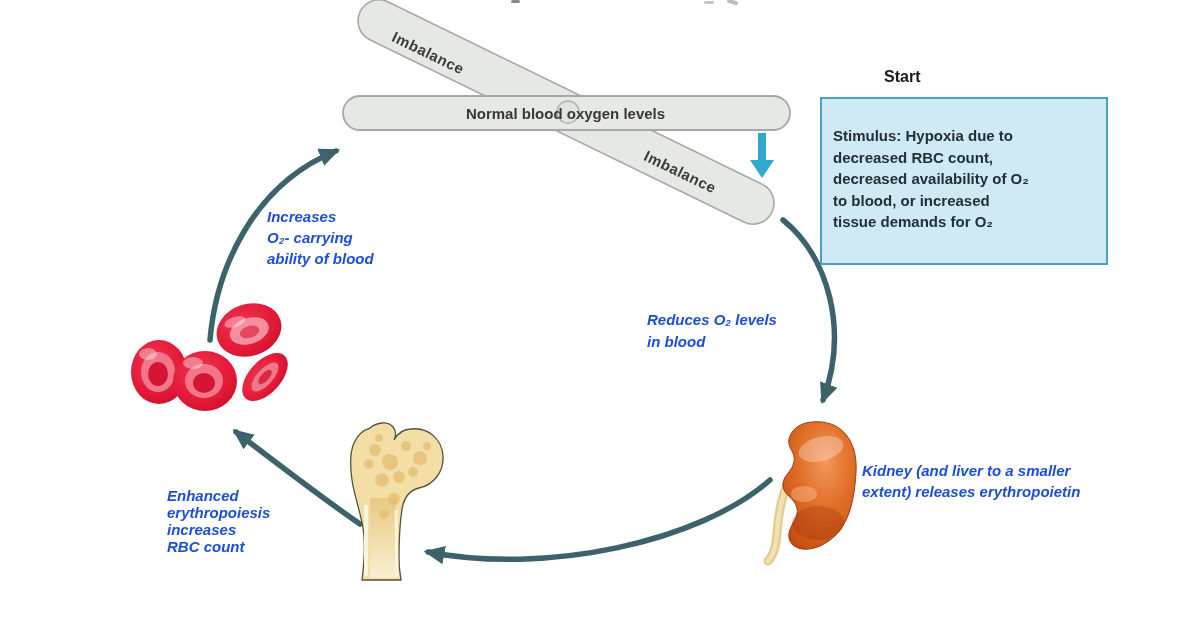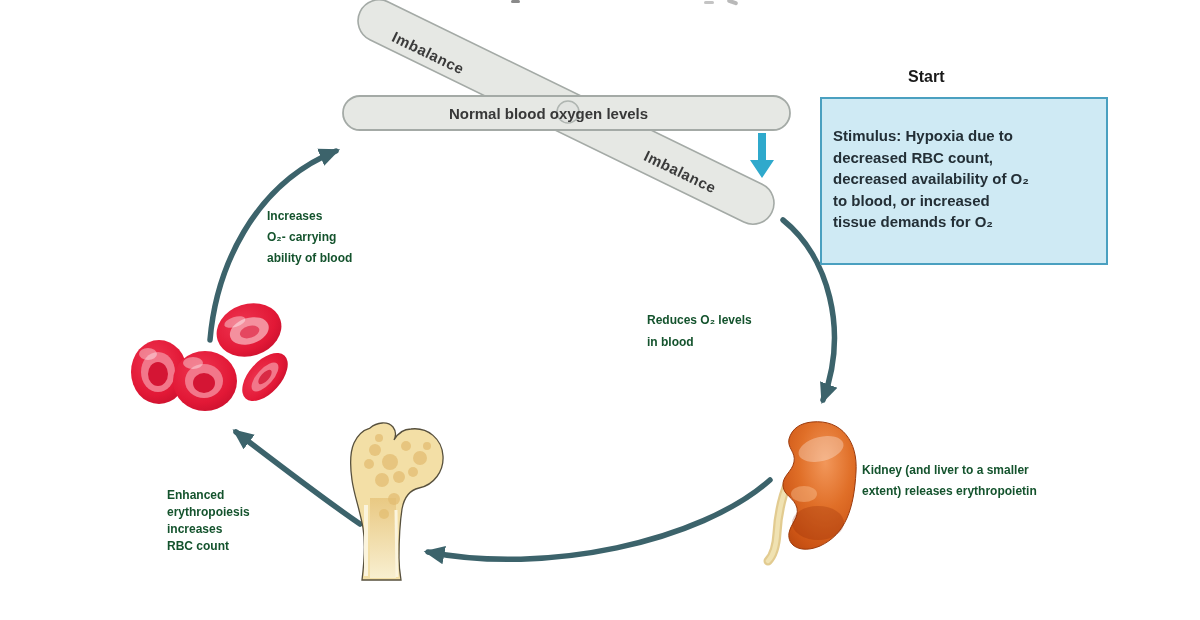--- a/index.html
+++ b/index.html
@@ -2,34 +2,35 @@
 <html><head>
 <meta charset="utf-8">
 <style>
   html,body{margin:0;padding:0;background:#fff;}
   .canvas{
     position:relative;width:1200px;height:620px;background:#ffffff;overflow:hidden;
     font-family:"Liberation Sans", sans-serif;
     filter:blur(0.3px);
   }
   .lbl{
-    position:absolute;color:#14532d;font-weight:700;font-size:12px;line-height:21px;
+    position:absolute;color:#1d4ed8;font-weight:700;font-size:15px;line-height:21px;
     white-space:pre-line;
+    font-style:italic;
   }
   .beam-label{
     position:absolute;color:#3a3a3a;font-weight:700;font-size:15px;letter-spacing:0.5px;
     transform-origin:left top;transform:rotate(26deg);
   }
   .bar-label{
-    position:absolute;left:325px;top:96px;width:447px;height:34px;
+    position:absolute;left:342px;top:96px;width:447px;height:34px;
     display:flex;align-items:center;justify-content:center;
     color:#383838;font-weight:700;font-size:15px;
   }
   .start-label{
-    position:absolute;left:908px;top:68px;width:70px;
+    position:absolute;left:884px;top:68px;width:70px;
     color:#1a1a1a;font-weight:700;font-size:16px;
   }
   .stimulus-box{
     position:absolute;left:820px;top:97px;width:262px;height:112px;
     background:#cfeaf4;border:2px solid #4aa0c0;
     padding:26px 11px;
     color:#232f36;font-weight:700;font-size:15px;line-height:21.5px;
     white-space:pre-line;
   }
   .speck{position:absolute;border-radius:2px;background:#8a8a8a;}

